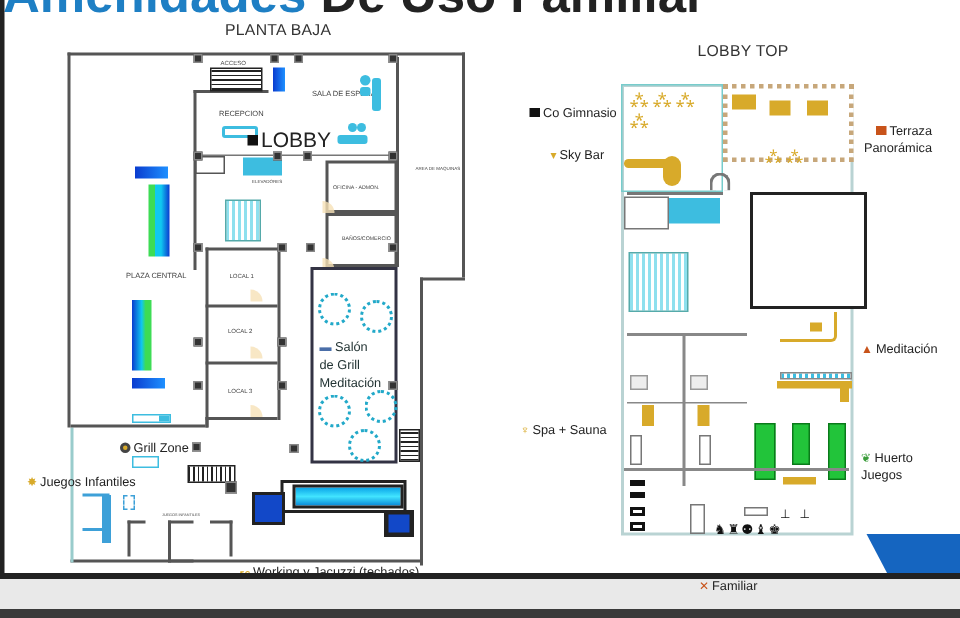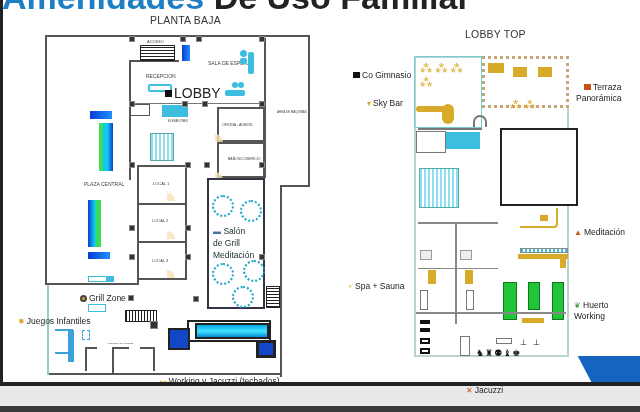--- a/index.html
+++ b/index.html
@@ -251,24 +251,24 @@
   <div class="lbl" style="left:574px;top:227px">
     <span class="ic" style="color:#c8531a">▲</span>
     <span>Meditación</span>
   </div>
   <div class="lbl" style="left:347px;top:281px">
     <span class="ic" style="color:#d8aa2a">♆</span>
     <span>Spa + Sauna</span>
   </div>
   <div class="lbl" style="left:574px;top:300px;flex-direction:column;align-items:flex-start;gap:0;line-height:11px">
     <span><span class="ic" style="color:#3a9c3a">❦</span> <span>Huerto</span></span>
-    <span>Working</span>
+    <span>Juegos</span>
   </div>
   <div class="lbl" style="left:466px;top:385px;z-index:3">
     <span class="ic" style="color:#c8531a">✕</span>
-    <span>Jacuzzi</span>
+    <span>Familiar</span>
   </div>
 
   <div class="blue-accent"></div>
   <div class="frame-bottom"></div>
   <div class="strip"></div>
   <div class="strip2"></div>
 </div>
 
 </body></html>

